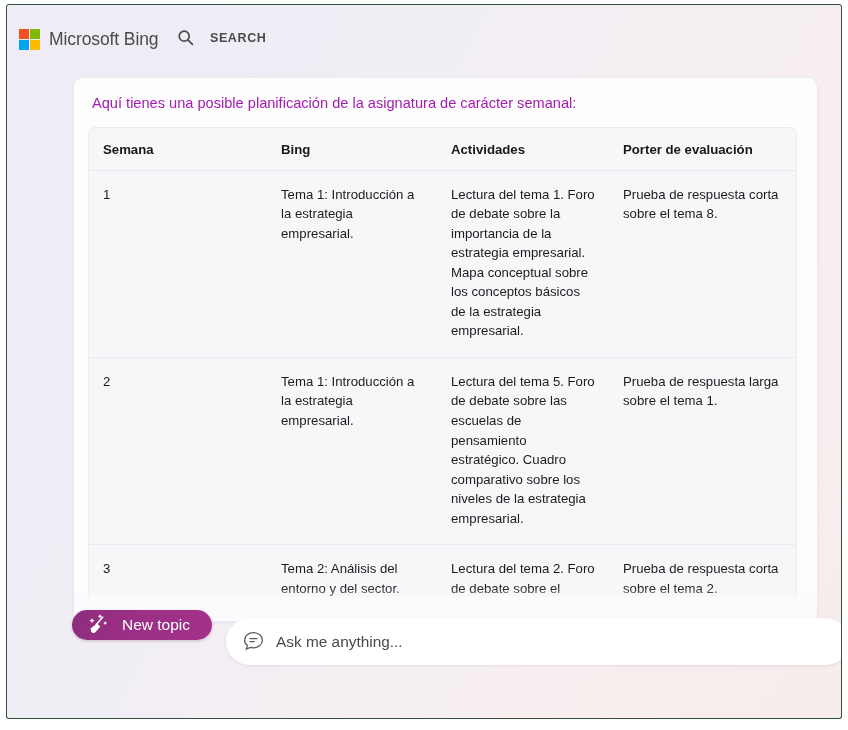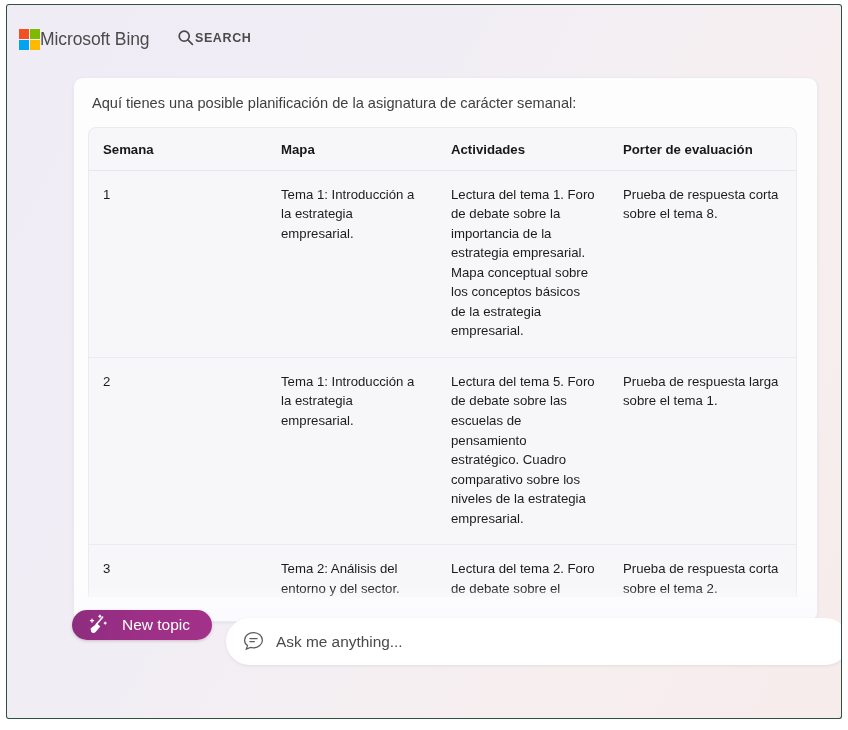--- a/index.html
+++ b/index.html
@@ -33,21 +33,21 @@
 
   
   .top-bar {
     position: absolute;
     left: 0; top: 0;
     width: 100%; height: 62px;
   }
   .brand {
     position: absolute;
     left: 12px; top: 24px;
-    display: flex; align-items: center; gap: 0;
+    display: flex; align-items: center; gap: 9px;
   }
   .ms-logo {
     width: 21px; height: 21px;
     display: grid;
     grid-template-columns: 10px 10px;
     grid-template-rows: 10px 10px;
     gap: 1px;
   }
   .ms-logo i { display: block; }
   .ms-logo i:nth-child(1) { background: #f25022; }
@@ -63,21 +63,21 @@
 
   .nav-tabs {
     position: absolute;
     left: 160px; top: 22px;
     display: flex;
     align-items: flex-start;
     gap: 26px;
   }
   .tab {
     position: relative;
-    display: flex; align-items: center; gap: 1px;
+    display: flex; align-items: center; gap: 16px;
     padding: 2px 10px 16px 10px;
     cursor: pointer;
   }
   .tab .tab-label {
     font-size: 12.5px;
     font-weight: bold;
     letter-spacing: 0.6px;
     color: #4a4a4a;
     white-space: nowrap;
   }
@@ -99,21 +99,21 @@
     height: 545px;
     background: #fdfdfe;
     border: 1px solid #ece9f1;
     border-radius: 10px;
     box-shadow: 0 1px 3px rgba(60,50,90,0.07);
     overflow: hidden;
   }
   .answer-intro {
     margin: 16px 18px 0 18px;
     font-size: 14.6px;
-    color: #404040;
+    color: #a21caf;
     line-height: 1.35;
   }
 
   .table-wrap {
     margin: 13px 20px 0 14px;
     background: #f7f7fa;
     border: 1px solid #eceaf0;
     border-radius: 8px 8px 0 0;
     border-bottom: none;
     overflow: hidden;
@@ -247,21 +247,21 @@
       <table class="plan">
         <colgroup>
           <col class="c1">
             <col class="c2">
             <col class="c3">
             <col class="c4">
         </colgroup>
         <thead>
           <tr>
             <th>Semana</th>
-            <th>Mapa</th>
+            <th>Bing</th>
             <th>Actividades</th>
             <th>Porter de evaluación</th>
           </tr>
         </thead>
         <tbody>
           <tr>
             <td>1</td>
             <td>Tema 1: Introducción a la estrategia empresarial.</td>
             <td>Lectura del tema 1. Foro de debate sobre la importancia de la estrategia empresarial. Mapa conceptual sobre los conceptos básicos de la estrategia empresarial.</td>
             <td>Prueba de respuesta corta sobre el tema 8.</td>

